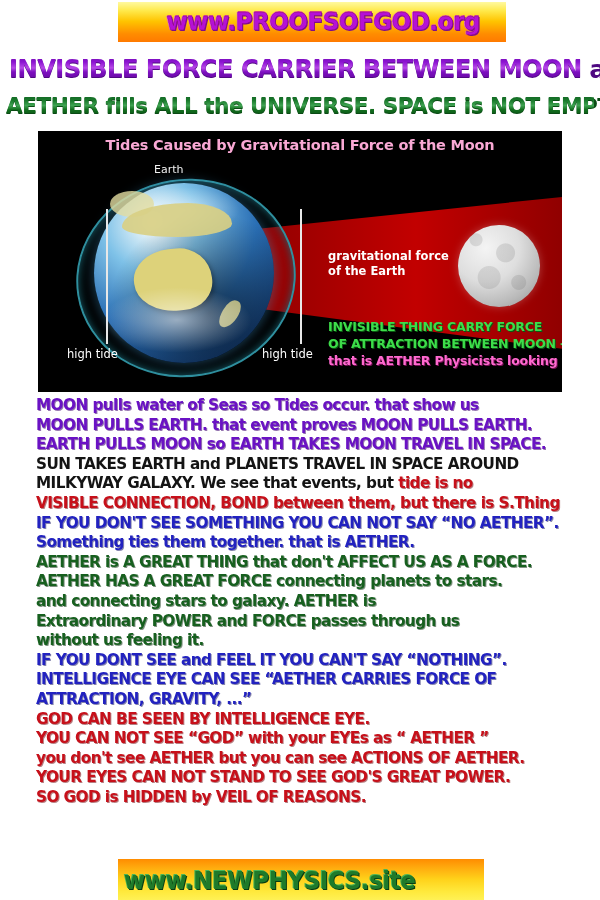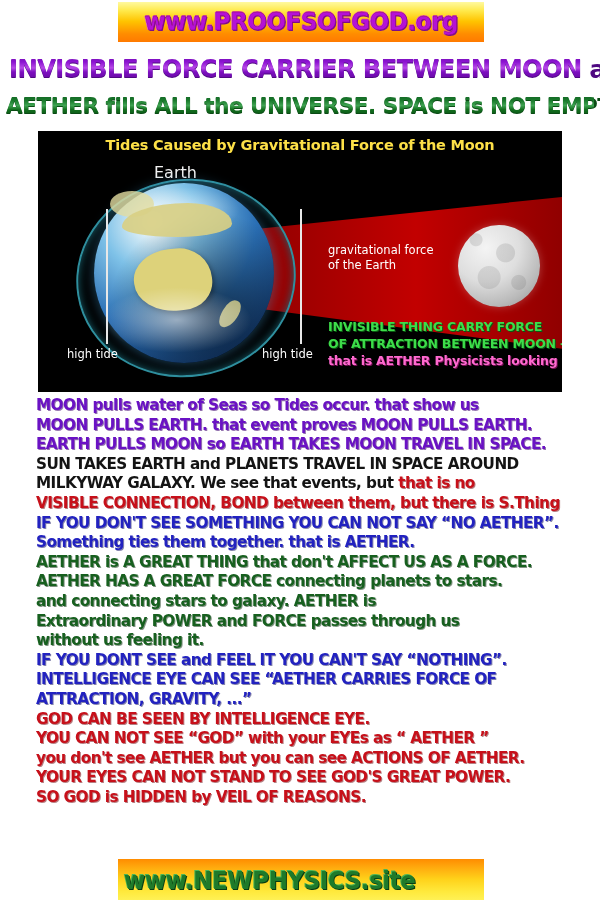--- a/index.html
+++ b/index.html
@@ -21,20 +21,21 @@
     position: absolute;
     left: 118px;
     top: 2px;
     width: 366px;
     height: 40px;
     background: linear-gradient(to bottom,
         #fff9a0 0%, #ffe94a 22%, #ffc400 48%, #ff8c00 80%, #ff7a00 100%);
     display: flex;
     align-items: center;
     justify-content: center;
+    padding-left: 22px;
   }
   #top-banner-text {
     font-family: "DejaVu Sans", sans-serif;
     font-weight: bold;
     font-size: 24px;
     letter-spacing: -0.5px;
     color: #b511d6;
     text-shadow:
        1px 1px 0 #7a0a94,
       -1px 0 0 #d94fe8,
@@ -123,58 +124,59 @@
     width: 524px;
     height: 261px;
     background: #000000;
     overflow: hidden;
   }
   #figure-title {
     position: absolute;
     left: 0; top: 6px;
     width: 524px;
     text-align: center;
-    color: #fde047;
+    color: #f9a8d4;
     font-family: "DejaVu Sans", sans-serif;
     font-weight: bold;
     font-size: 14.5px;
     letter-spacing: -0.2px;
     white-space: nowrap;
   }
   #earth-label {
     position: absolute;
     left: 116px; top: 32px;
     color: #f2f2f2;
-    font-size: 16px;
+    font-size: 11px;
     font-family: "DejaVu Sans", sans-serif;
   }
   #moon-label {
     position: absolute;
     left: 438px; top: 80px;
     color: #f2f2f2;
     font-size: 11px;
     font-family: "DejaVu Sans", sans-serif;
   }
   
   #grav-cone {
     position: absolute;
     left: 150px; top: 38px;
     width: 380px; height: 210px;
     background: linear-gradient(to right, #7d0000, #c20000 60%, #8e0000);
     clip-path: polygon(0% 32%, 100% 13%, 100% 86%, 0% 62%);
     z-index: 1;
   }
   #grav-label {
     position: absolute;
-    left: 290px; top: 112px;
+    left: 290px; top: 118px;
     color: #ffffff;
     font-size: 11.5px;
     line-height: 15px;
     font-family: "DejaVu Sans", sans-serif;
     z-index: 4;
+    font-weight: bold;
   }
   
   #earth-halo {
     position: absolute;
     left: 38px; top: 48px;
     width: 216px; height: 194px;
     border-radius: 50%;
     border: 2px solid #2f8f9e;
     box-shadow: 0 0 10px #1b6270 inset;
     transform: rotate(-9deg);
@@ -395,21 +397,21 @@
       <span class="cap-green">OF  ATTRACTION BETWEEN MOON - EARTH</span>
       <span class="cap-pink">that  is  AETHER  Physicists  looking for..</span>
     </div>
 </div>
 
 <div id="body-text">
     <span class="ln"><span class="c-purple">MOON  pulls  water of Seas  so  Tides  occur. that show us</span></span>
     <span class="ln"><span class="c-purple">MOON  PULLS EARTH. that event proves  MOON PULLS EARTH.</span></span>
     <span class="ln"><span class="c-purple">EARTH PULLS  MOON  so  EARTH  TAKES  MOON  TRAVEL IN SPACE.</span></span>
     <span class="ln"><span class="c-black">SUN  TAKES  EARTH and PLANETS  TRAVEL  IN SPACE  AROUND</span></span>
-    <span class="ln"><span class="c-black">MILKYWAY  GALAXY. We see that events, but </span><span class="c-red">that is no</span></span>
+    <span class="ln"><span class="c-black">MILKYWAY  GALAXY. We see that events, but </span><span class="c-red">tide is no</span></span>
     <span class="ln"><span class="c-red">VISIBLE  CONNECTION, BOND  between them, but there is S.Thing</span></span>
     <span class="ln"><span class="c-blue">IF YOU DON'T SEE  SOMETHING  YOU  CAN NOT  SAY “NO AETHER”.</span></span>
     <span class="ln"><span class="c-blue">Something ties them together. that is AETHER.</span></span>
     <span class="ln"><span class="c-green">AETHER is  A GREAT THING  that don't AFFECT US AS A FORCE.</span></span>
     <span class="ln"><span class="c-green">AETHER  HAS A GREAT FORCE connecting planets to stars.</span></span>
     <span class="ln"><span class="c-green">and connecting  stars to galaxy.   AETHER  is</span></span>
     <span class="ln"><span class="c-green">Extraordinary POWER and FORCE passes through us</span></span>
     <span class="ln"><span class="c-green">without us feeling it.</span></span>
     <span class="ln"><span class="c-blue">IF  YOU DONT  SEE and FEEL  IT  YOU  CAN'T SAY  “NOTHING”.</span></span>
     <span class="ln"><span class="c-blue">INTELLIGENCE EYE CAN  SEE  “AETHER  CARRIES  FORCE OF</span></span>

